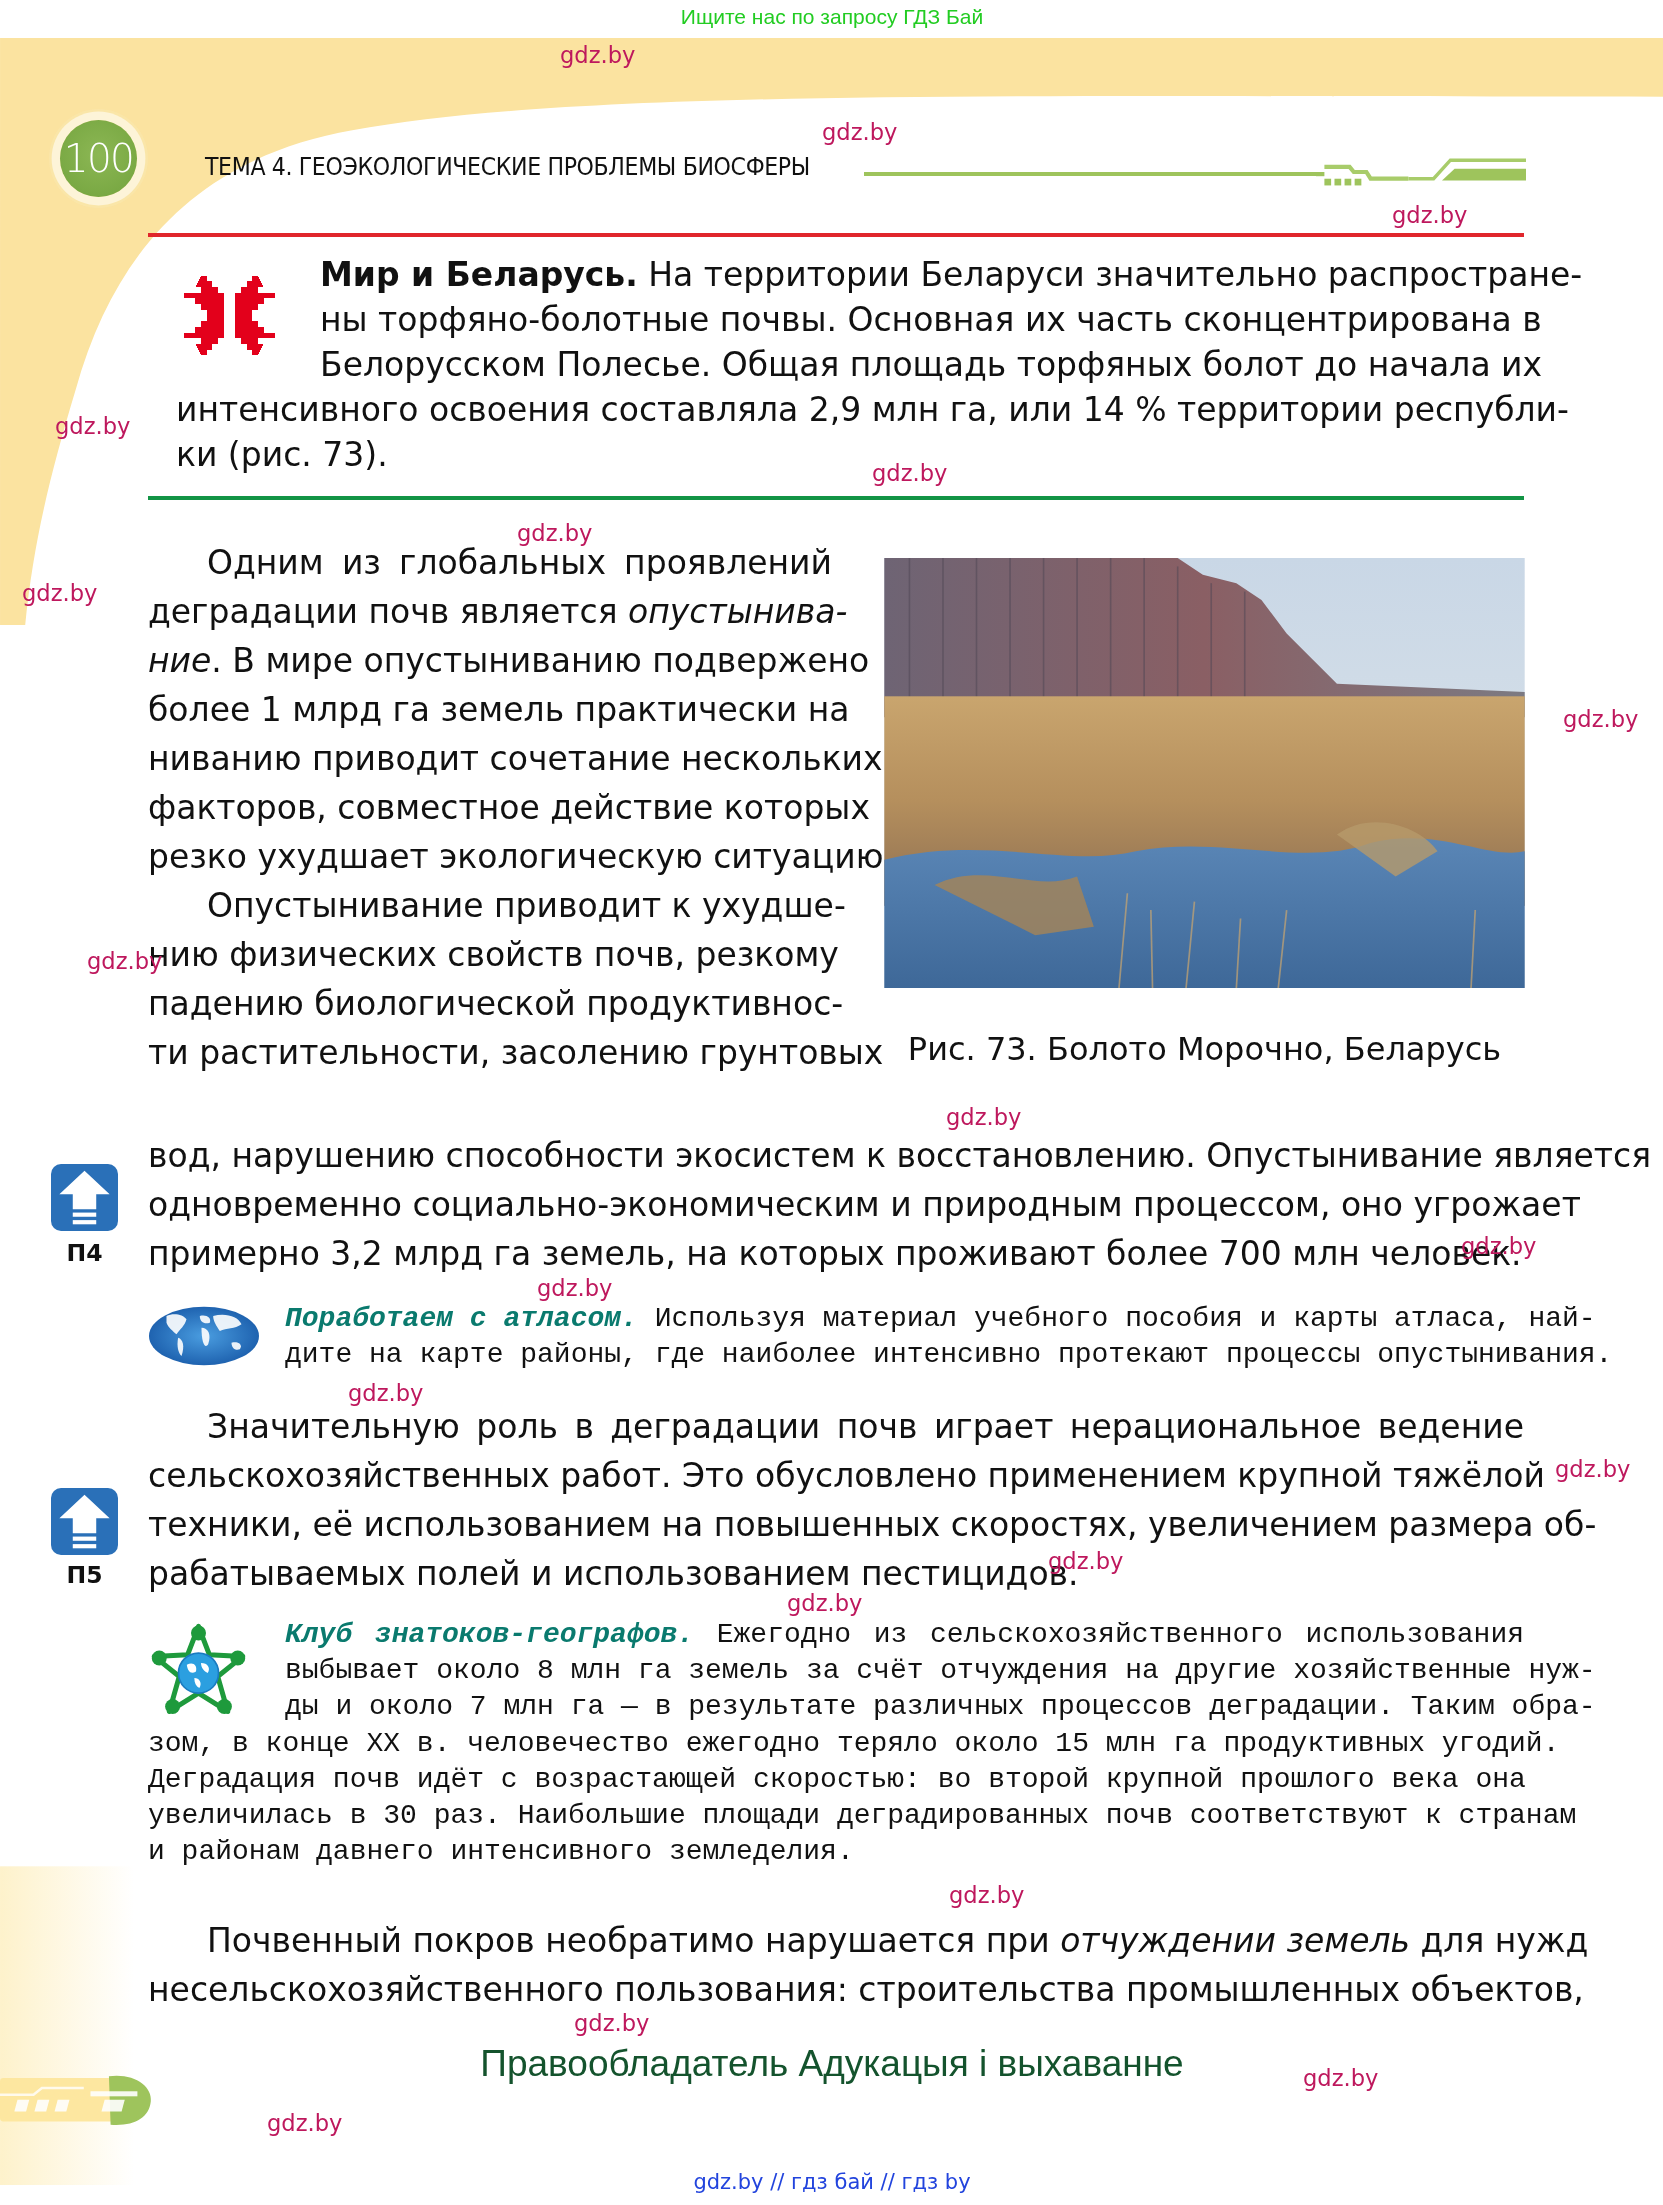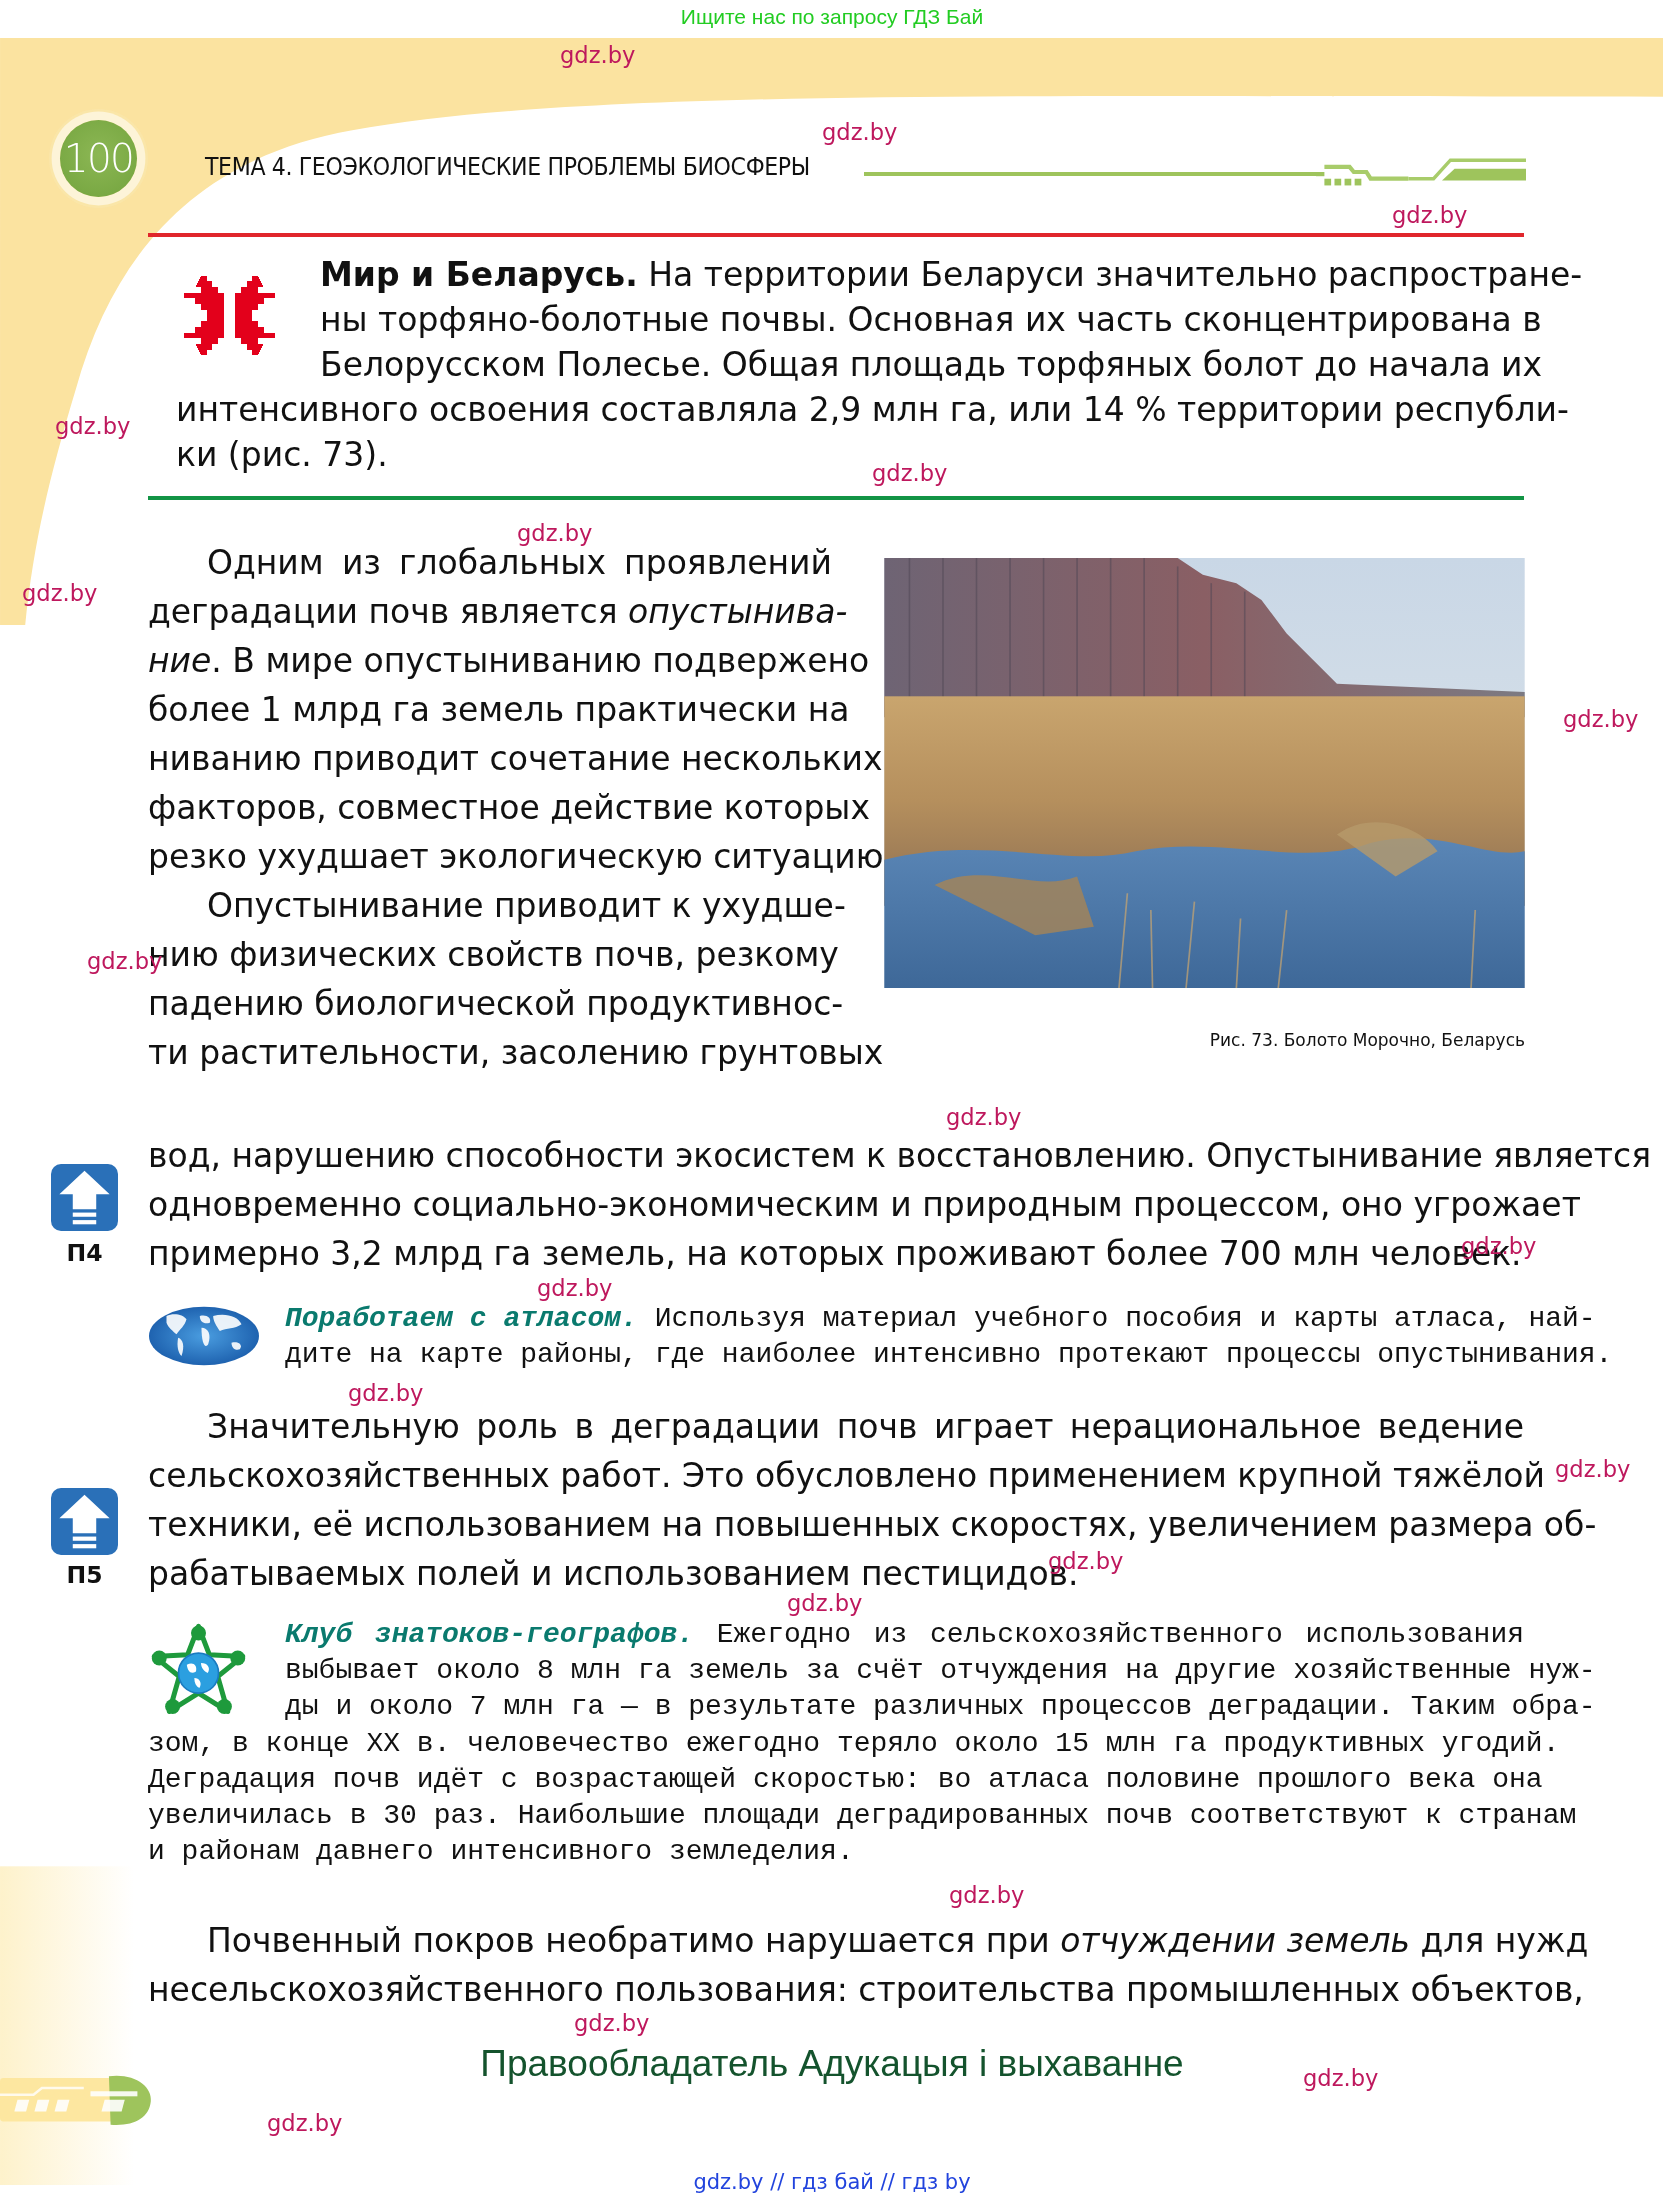--- a/index.html
+++ b/index.html
@@ -41,22 +41,22 @@
   .belarus-box { position: absolute; left: 176px; top: 252px; width: 1316px; }
   .belarus-box .ln { height: 45px; line-height: 45px; }
   .bold { font-weight: bold; }
   .ital { font-style: italic; }
   .teal { color: #0a7a6e; font-weight: bold; font-style: italic; }
 
   .col-left { position: absolute; left: 148px; width: 684px; }
   .col-left .ln { height: 49px; line-height: 49px; }
 
   .photo { position: absolute; left: 884px; top: 558px; width: 641px; height: 430px; overflow: hidden; }
-  .caption { position: absolute; left: 884px; top: 1030px; width: 641px; text-align: right;
-    font-family: "DejaVu Sans", sans-serif; font-size: 17px; color: #111; }
+  .caption { position: absolute; left: 884px; top: 1030px; width: 641px; text-align: center;
+    font-family: "DejaVu Sans", sans-serif; font-size: 32px; color: #111; }
 
   .full { position: absolute; left: 148px; width: 1376px; }
   .full .ln { height: 49px; line-height: 49px; }
 
   .sidebox { position: absolute; left: 285px; width: 1239px; }
   .sidebox .ln { height: 36px; line-height: 36px; }
 
   .p-icon { position: absolute; width: 67px; height: 67px; border-radius: 10px; background: #2a70b8; }
   .p-label { position: absolute; font-family: "DejaVu Sans", sans-serif; font-weight: bold; font-size: 23.5px; color: #111; width: 67px; text-align: center; }
 
@@ -263,21 +263,21 @@
   <path d="M45 50 C52 46 58 50 56 58 C50 62 46 58 45 50 Z M62 48 C70 48 74 54 70 60 C66 58 62 54 62 48 Z M54 66 C60 66 64 72 60 78 C56 76 54 72 54 66 Z" fill="#fff"></path>
   <circle cx="59" cy="60" r="24" fill="none" stroke="#1a7bc0" stroke-width="2"></circle>
 </svg>
 <div class="sidebox small-text" style="top:1617px;">
   <div class="ln justify-line"><span class="teal">Клуб знатоков-географов.</span><span> Ежегодно из сельскохозяйственного использования</span></div>
   <div class="ln justify-line">выбывает около 8 млн га земель за счёт отчуждения на другие хозяйственные нуж-</div>
   <div class="ln justify-line">ды и около 7 млн га — в результате различных процессов деградации. Таким обра-</div>
 </div>
 <div class="abs small-text" style="left:148px; top:1726px; width:1376px;">
   <div class="justify-line" style="height:36px; line-height:36px;">зом, в конце XX в. человечество ежегодно теряло около 15 млн га продуктивных угодий.</div>
-  <div class="justify-line" style="height:36px; line-height:36px;">Деградация почв идёт с возрастающей скоростью: во атласа половине прошлого века она</div>
+  <div class="justify-line" style="height:36px; line-height:36px;">Деградация почв идёт с возрастающей скоростью: во второй крупной прошлого века она</div>
   <div class="justify-line" style="height:36px; line-height:36px;">увеличилась в 30 раз. Наибольшие площади деградированных почв соответствуют к странам</div>
   <div class="last-line" style="height:36px; line-height:36px;">и районам давнего интенсивного земледелия.</div>
 </div>
 
 <div class="full body-text" style="top:1916px;">
   <div class="ln justify-line" style="margin-left:59px;"><span>Почвенный покров необратимо нарушается при </span><span class="ital">отчуждении земель</span><span> для нужд</span></div>
   <div class="ln justify-line">несельскохозяйственного пользования: строительства промышленных объектов,</div>
 </div>
 
 <svg class="abs" style="left:0; top:2071px; width:155px; height:59px;" viewBox="0 0 185 70">

